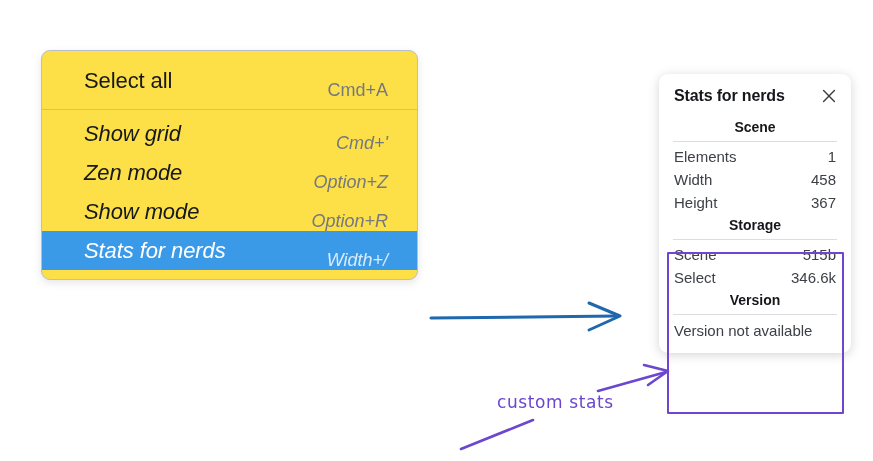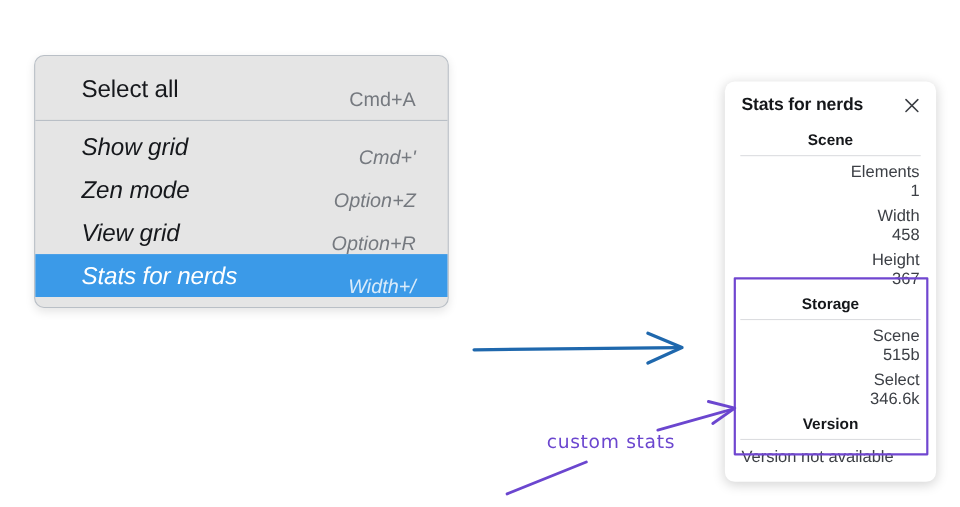--- a/index.html
+++ b/index.html
@@ -13,24 +13,24 @@
     height: 461px;
     position: relative;
     overflow: hidden;
     font-family: "Liberation Sans", sans-serif;
     -webkit-font-smoothing: antialiased;
   }
 
   
   #context-menu {
     position: absolute;
-    left: 31px;
+    left: 41px;
     top: 50px;
     width: 377px;
-    background: #e5e5e5;
+    background: #fde047;
     border: 1px solid #b9bfc6;
     border-radius: 9px;
     box-shadow: 0 3px 9px rgba(0,0,0,0.10);
     overflow: hidden;
   }
   .menu-group { padding: 8px 0; }
   .menu-group.group-top { padding: 10px 0 9px; }
   .menu-group.group-bottom { padding: 4px 0 9px; font-style: italic; }
   .menu-separator {
     height: 1px;
@@ -103,26 +103,25 @@
     color: #15171a;
     padding: 3px 0 6px;
   }
   .section-rule {
     height: 1px;
     background: #dcdde0;
     margin: 0 14px 3px;
   }
   .stat-row {
     display: flex;
-    align-items: flex-end;
+    align-items: center;
     justify-content: space-between;
     padding: 3px 15px 3px 15px;
     font-size: 15px;
     color: #3d4046;
-    flex-direction: column;
   }
   .stat-row .sr-key { white-space: nowrap; }
   .stat-row .sr-val { white-space: nowrap; }
   .stat-note {
     padding: 4px 15px 1px;
     font-size: 15px;
     color: #3d4046;
     white-space: nowrap;
   }
 
@@ -174,21 +173,21 @@
   <div class="menu-group group-bottom">
     <div class="menu-item">
       <span class="mi-label">Show grid</span>
       <span class="mi-shortcut">Cmd+'</span>
     </div>
     <div class="menu-item">
       <span class="mi-label">Zen mode</span>
       <span class="mi-shortcut">Option+Z</span>
     </div>
     <div class="menu-item">
-      <span class="mi-label">View grid</span>
+      <span class="mi-label">Show mode</span>
       <span class="mi-shortcut">Option+R</span>
     </div>
     <div class="menu-item is-selected">
       <span class="mi-label">Stats for nerds</span>
       <span class="mi-shortcut">Width+/</span>
     </div>
   </div>
 
 </div>
 

